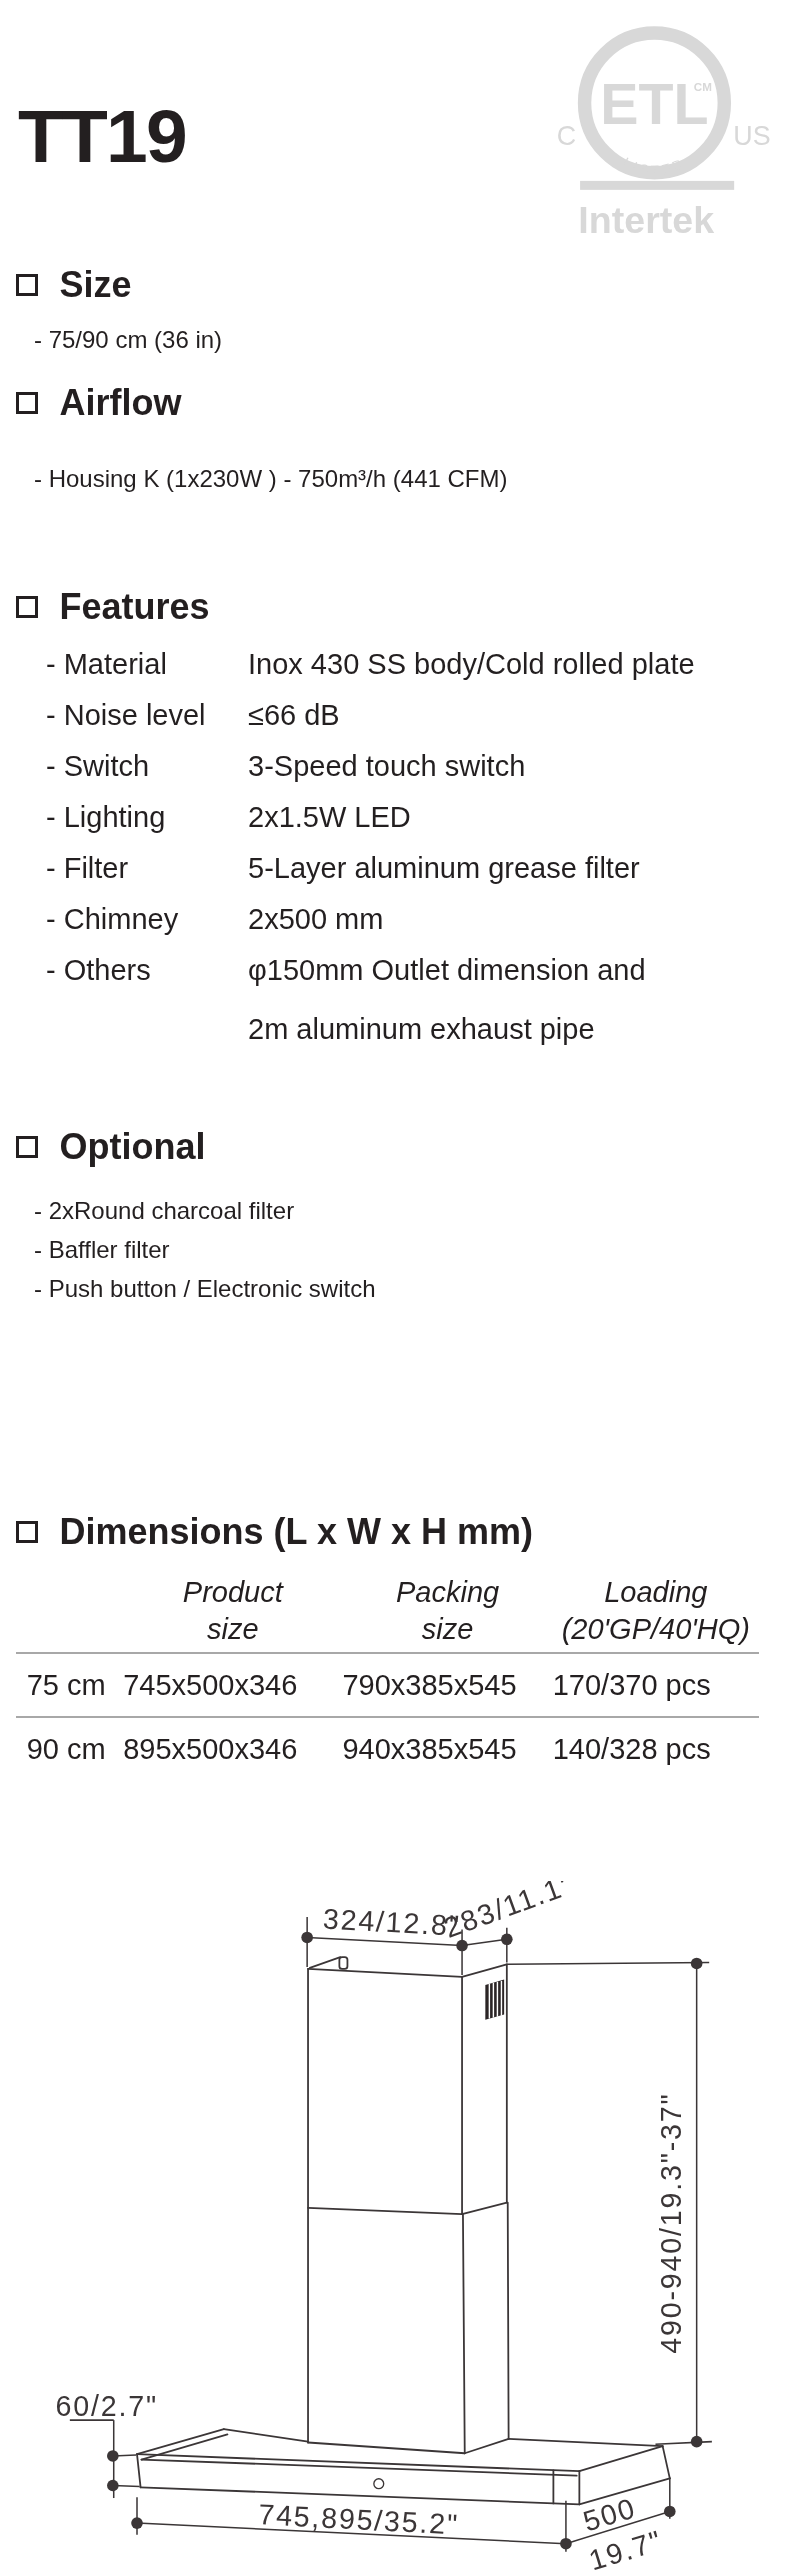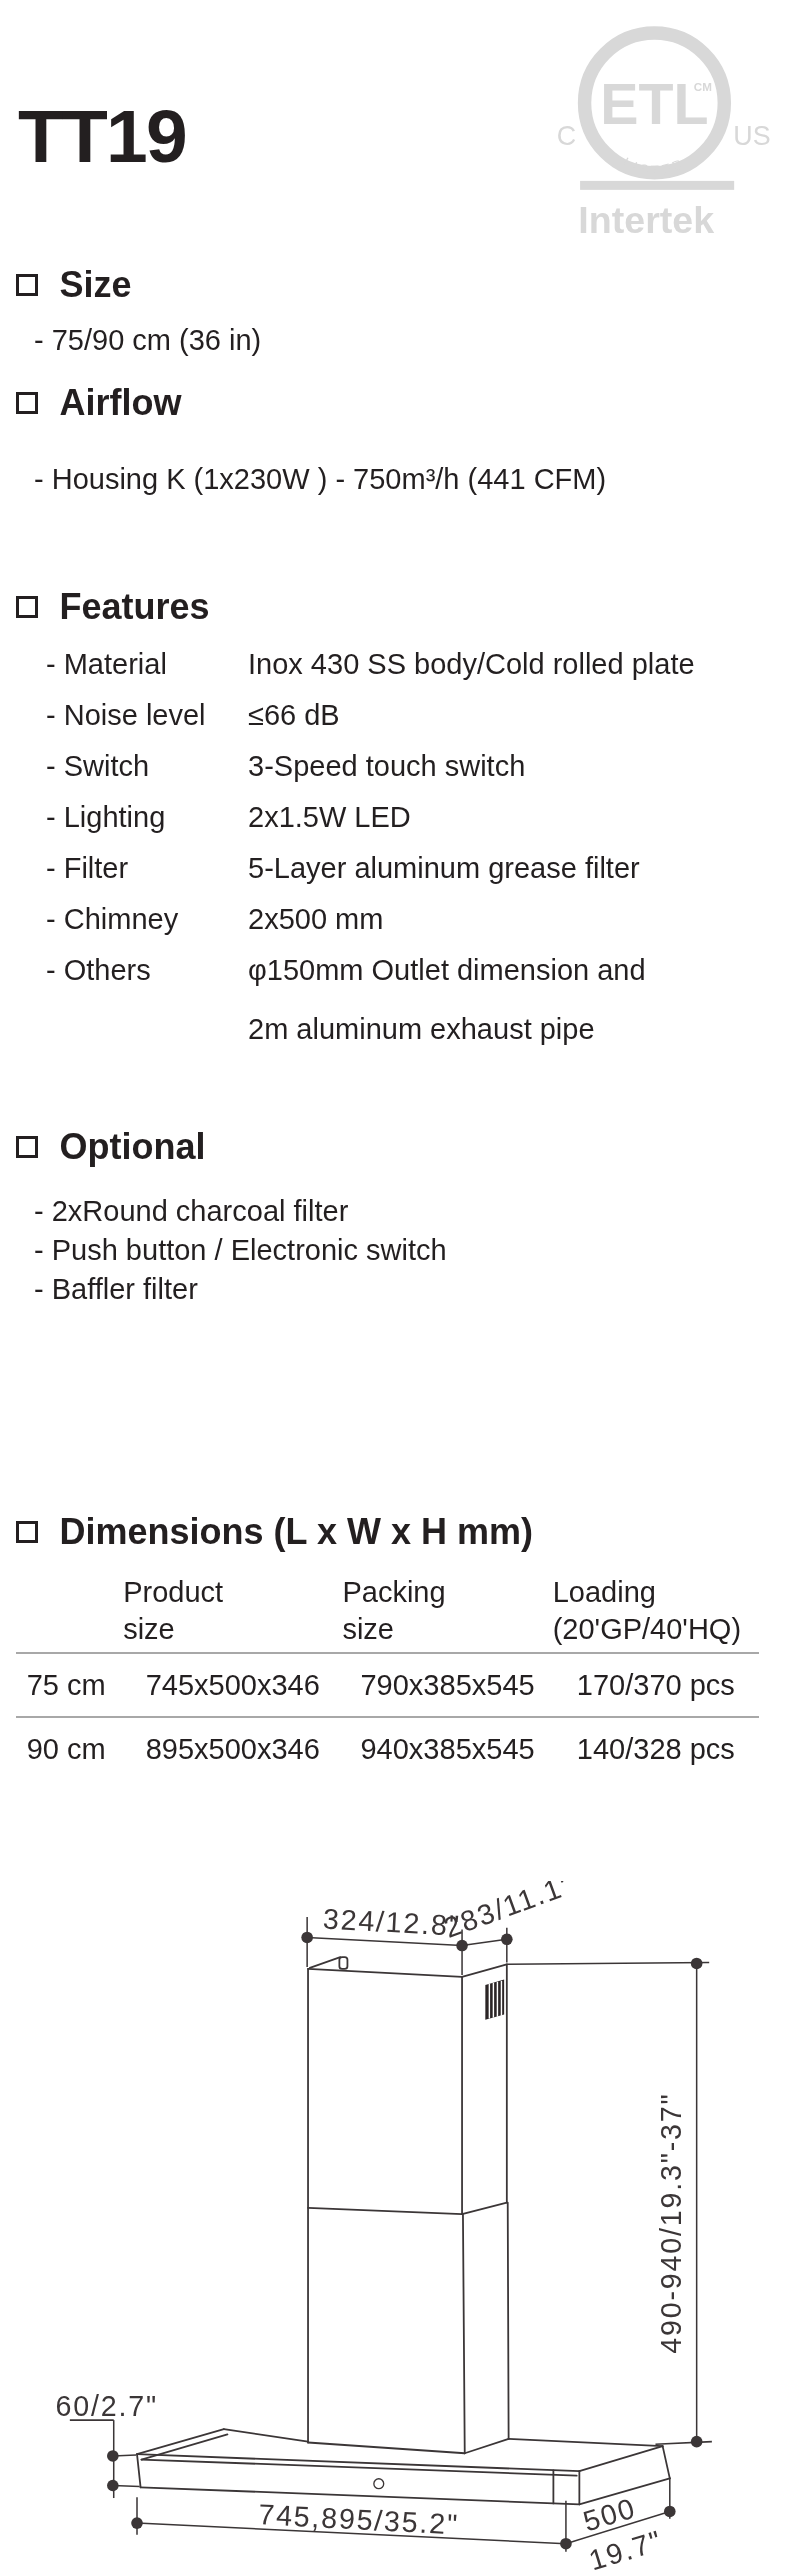--- a/index.html
+++ b/index.html
@@ -8,38 +8,38 @@
 
   .title{position:absolute;left:18px;top:99px;font-size:75px;font-weight:bold;letter-spacing:-1.8px;line-height:1;margin:0;}
 
   .logo-svg{position:absolute;left:555px;top:25px;}
   .logo-svg text{font-family:"Liberation Sans","DejaVu Sans",sans-serif;}
 
   .sec-h{position:absolute;left:16px;display:flex;align-items:center;}
   .bullet{width:16px;height:16px;border:3.1px solid #231f20;margin-right:21.5px;flex:0 0 auto;}
   .sec-h .ht{font-size:36px;font-weight:bold;line-height:36px;}
 
-  .body-text{position:absolute;left:34px;font-size:29px;line-height:32px;white-space:nowrap;}
+  .body-text{position:absolute;left:34px;font-size:24px;line-height:32px;white-space:nowrap;}
   .list .li{display:block;}
   .airflow-list .li{height:49px;margin-top:24px;}
   .opt-list .li{height:39px;}
 
   .feat{position:absolute;left:34px;top:648px;font-size:29px;}
   .frow{height:51px;white-space:nowrap;}
   .frow .flabel{display:inline-block;width:202px;vertical-align:top;line-height:32px;margin-left:12px;}
   .frow .fval{display:inline-block;vertical-align:top;line-height:32px;}
   .fval2{margin-top:27px;line-height:32px;}
 
   .dim-table{position:absolute;left:16px;top:1570px;width:743px;border-collapse:collapse;table-layout:fixed;font-size:29px;}
   .dim-table td{padding:0;vertical-align:middle;}
   .dim-table thead td{height:82px;text-align:center;vertical-align:middle;}
-  .dim-table thead td .hl{display:block;line-height:37px;text-align:left;}
+  .dim-table thead td .hl{display:block;line-height:37px;text-align:center;font-style:italic;}
   .dim-table thead tr{border-bottom:2.7px solid #a8a8a8;}
   .dim-table tbody tr.r1{border-bottom:2.7px solid #a8a8a8;}
-  .dim-table tbody td{height:62px;text-align:center;}
+  .dim-table tbody td{height:62px;text-align:left;}
   .dim-table td.c0{text-align:left;padding-left:10.7px;}
 
   .drawing{position:absolute;left:0;top:1881px;}
   .drawing text{font-family:"Liberation Sans","DejaVu Sans",sans-serif;fill:#3b3637;font-size:32px;letter-spacing:2px;}
 </style>
 </head>
 <body>
 
 <div id="page">
 
@@ -100,22 +100,22 @@
       <span class="flabel">- Others</span><span class="fval"><span>φ150mm Outlet dimension and</span><span class="fval2" style="display:block">2m aluminum exhaust pipe</span></span>
     </div>
   </div>
 
   <div class="sec-h" style="top:1129px">
     <span class="bullet"></span>
     <span class="ht">Optional</span>
   </div>
   <div class="body-text list opt-list" style="top:1195px">
     <span class="li">- 2xRound charcoal filter</span>
+    <span class="li">- Baffler filter</span>
     <span class="li">- Push button / Electronic switch</span>
-    <span class="li">- Baffler filter</span>
   </div>
 
   <div class="sec-h" style="top:1514px">
     <span class="bullet"></span>
     <span class="ht">Dimensions (L x W x H mm)</span>
   </div>
 
   <table class="dim-table">
     <colgroup>
         <col style="width:107px">

